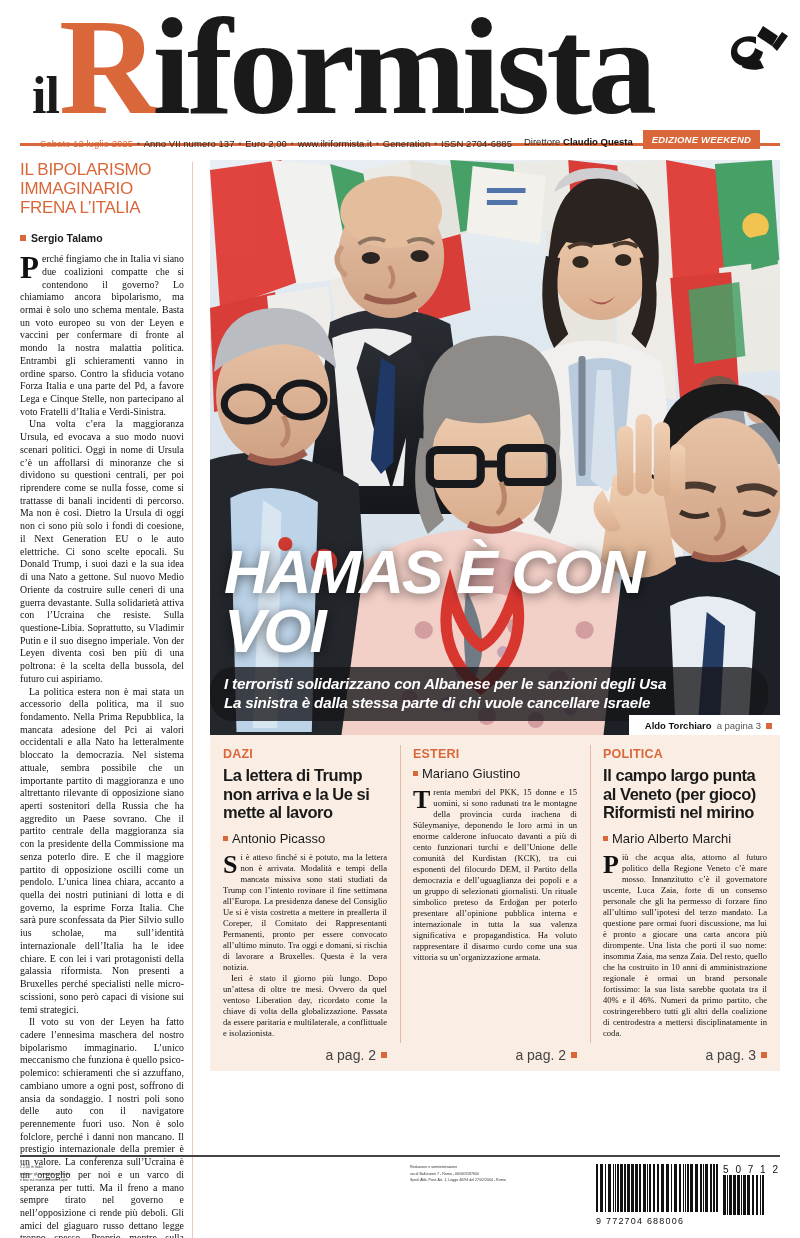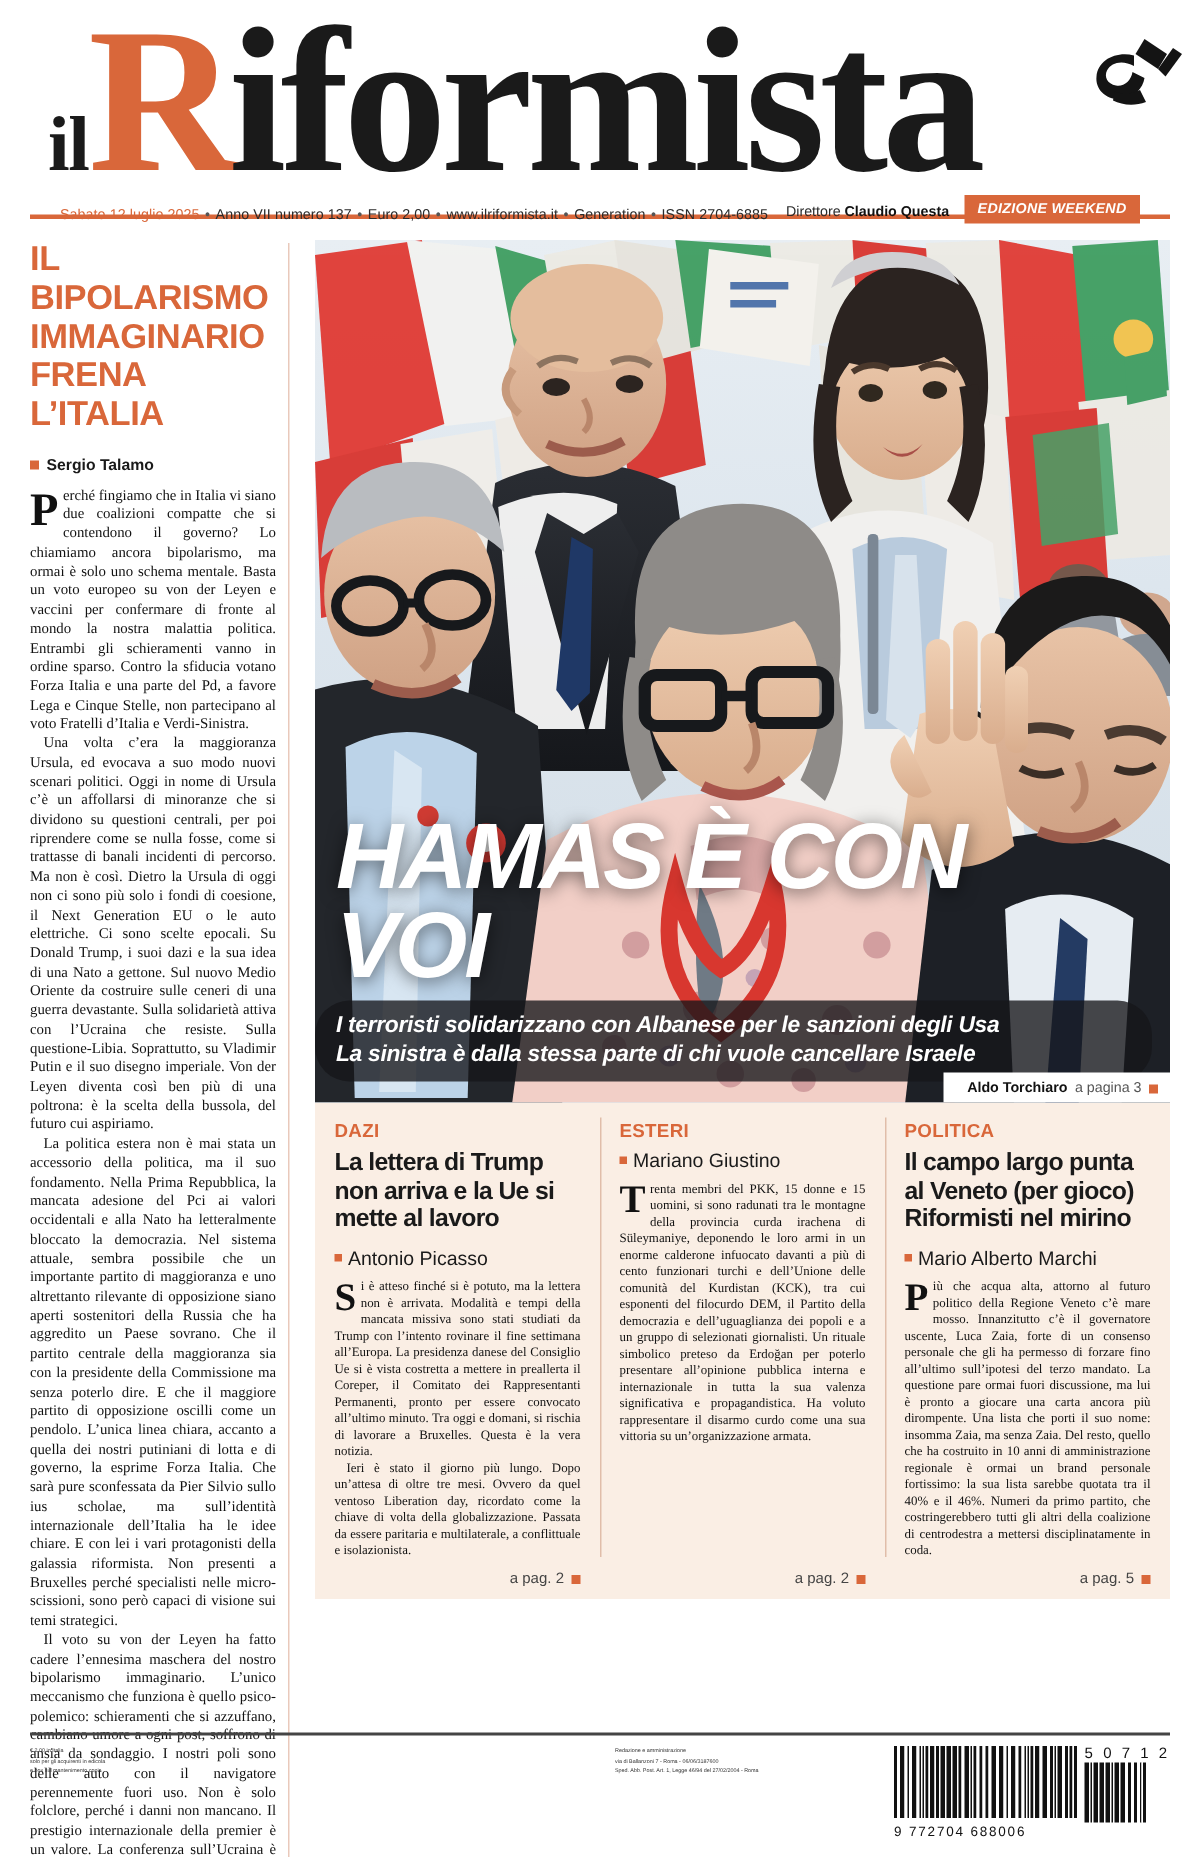--- a/index.html
+++ b/index.html
@@ -55,21 +55,21 @@
   .orange-rule { margin:3px 20px 0 20px; height:3px; background:#d9673a; }
 
   
   .content { position:relative; margin:14px 20px 0 20px; display:flex; gap:0; }
   .leftcol { width:176px; flex:none; padding-right:12px; position:relative; }
   .vrule-left { position:absolute; right:3px; top:2px; bottom:0; width:1px; background:#e9c9bb; }
   .rightcol { flex:1; padding-left:14px; }
 
   
   .op-title {
-    font-size:23px; line-height:1.12; font-weight:700; color:#d9673a;
+    font-size:17px; line-height:1.12; font-weight:400; color:#d9673a;
     letter-spacing:-.3px; text-transform:uppercase; margin-bottom:15px;
   }
   .byline { display:flex; align-items:center; gap:5px; margin-bottom:9px; }
   .bsq { width:6px; height:6px; background:#d9673a; flex:none; }
   .byline span { font-size:10.5px; font-weight:700; color:#1a1a1a; }
   .op-body { font-family:"Liberation Serif", serif; font-size:9.9px; line-height:1.285;
              text-align:justify; color:#111; hyphens:auto; }
   .op-body p { text-indent:9px; margin:0; }
   .op-body p.first { text-indent:0; }
   .op-body p.first::first-letter {
@@ -111,21 +111,21 @@
   .bbyline span { font-size:13px; font-weight:400; color:#1a1a1a; }
   .bbyline .bsq { width:5px; height:5px; }
   .btext { font-family:"Liberation Serif", serif; font-size:8.6px; line-height:1.285;
            text-align:justify; color:#111; hyphens:auto; flex:1; }
   .btext p { text-indent:8px; margin:0; }
   .btext p.first { text-indent:0; }
   .btext p.first::first-letter {
     font-size:26px; line-height:.82; float:left; font-weight:700;
     padding:2px 3px 0 0; font-family:"Liberation Serif", serif;
   }
-  .bpage { margin-top:8px; text-align:right; font-size:10px; color:#444;
+  .bpage { margin-top:8px; text-align:right; font-size:14px; color:#444;
            display:flex; justify-content:flex-end; align-items:center; gap:5px; }
   .bpage .csq { width:6px; height:6px; background:#d9673a; display:inline-block; }
 
   
   .footer { position:absolute; left:20px; right:20px; bottom:12px; }
   .foot-rule { height:2px; background:#444; margin-bottom:7px; }
   .foot-row { display:flex; align-items:flex-start; }
   .foot-left { width:250px; font-size:3.6px; line-height:1.85; color:#333; }
   .foot-mid { flex:1; font-size:3.6px; line-height:1.85; color:#333; padding-left:140px;}
   .foot-right { width:210px; display:flex; justify-content:flex-end; }
@@ -409,21 +409,21 @@
           <div class="kicker">POLITICA</div>
           <div class="btitle">Il campo largo punta al Veneto (per gioco) Riformisti nel mirino</div>
           <div class="bbyline">
             <span class="bsq"></span>
             <span>Mario Alberto Marchi</span>
           </div>
           <div class="btext">
             <p class="first">Più che acqua alta, attorno al futuro politico della Regione Veneto c’è mare mosso. Innanzitutto c’è il governatore uscente, Luca Zaia, forte di un consenso personale che gli ha permesso di forzare fino all’ultimo sull’ipotesi del terzo mandato. La questione pare ormai fuori discussione, ma lui è pronto a giocare una carta ancora più dirompente. Una lista che porti il suo nome: insomma Zaia, ma senza Zaia. Del resto, quello che ha costruito in 10 anni di amministrazione regionale è ormai un brand personale fortissimo: la sua lista sarebbe quotata tra il 40% e il 46%. Numeri da primo partito, che costringerebbero tutti gli altri della coalizione di centrodestra a mettersi disciplinatamente in coda.</p>
           </div>
           <div class="bpage">
-            <span>a pag. 5</span>
+            <span>a pag. 3</span>
             <span class="csq"></span>
           </div>
         </div>
 
       </div>
     </div>
   </div>
 
   <div class="footer">
     <div class="foot-rule"></div>

